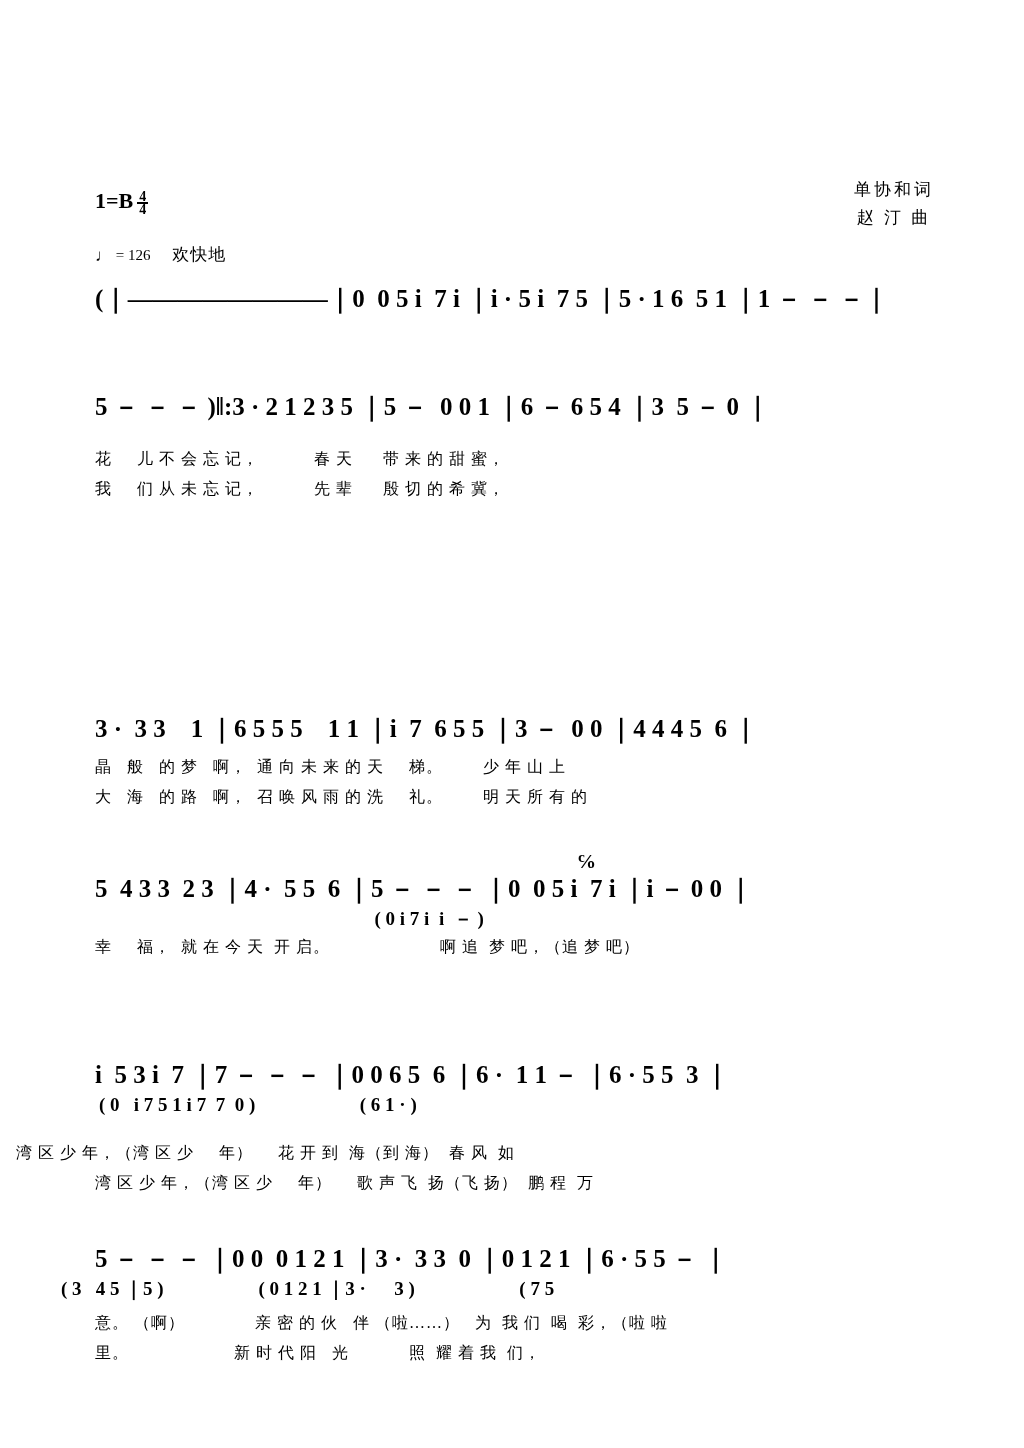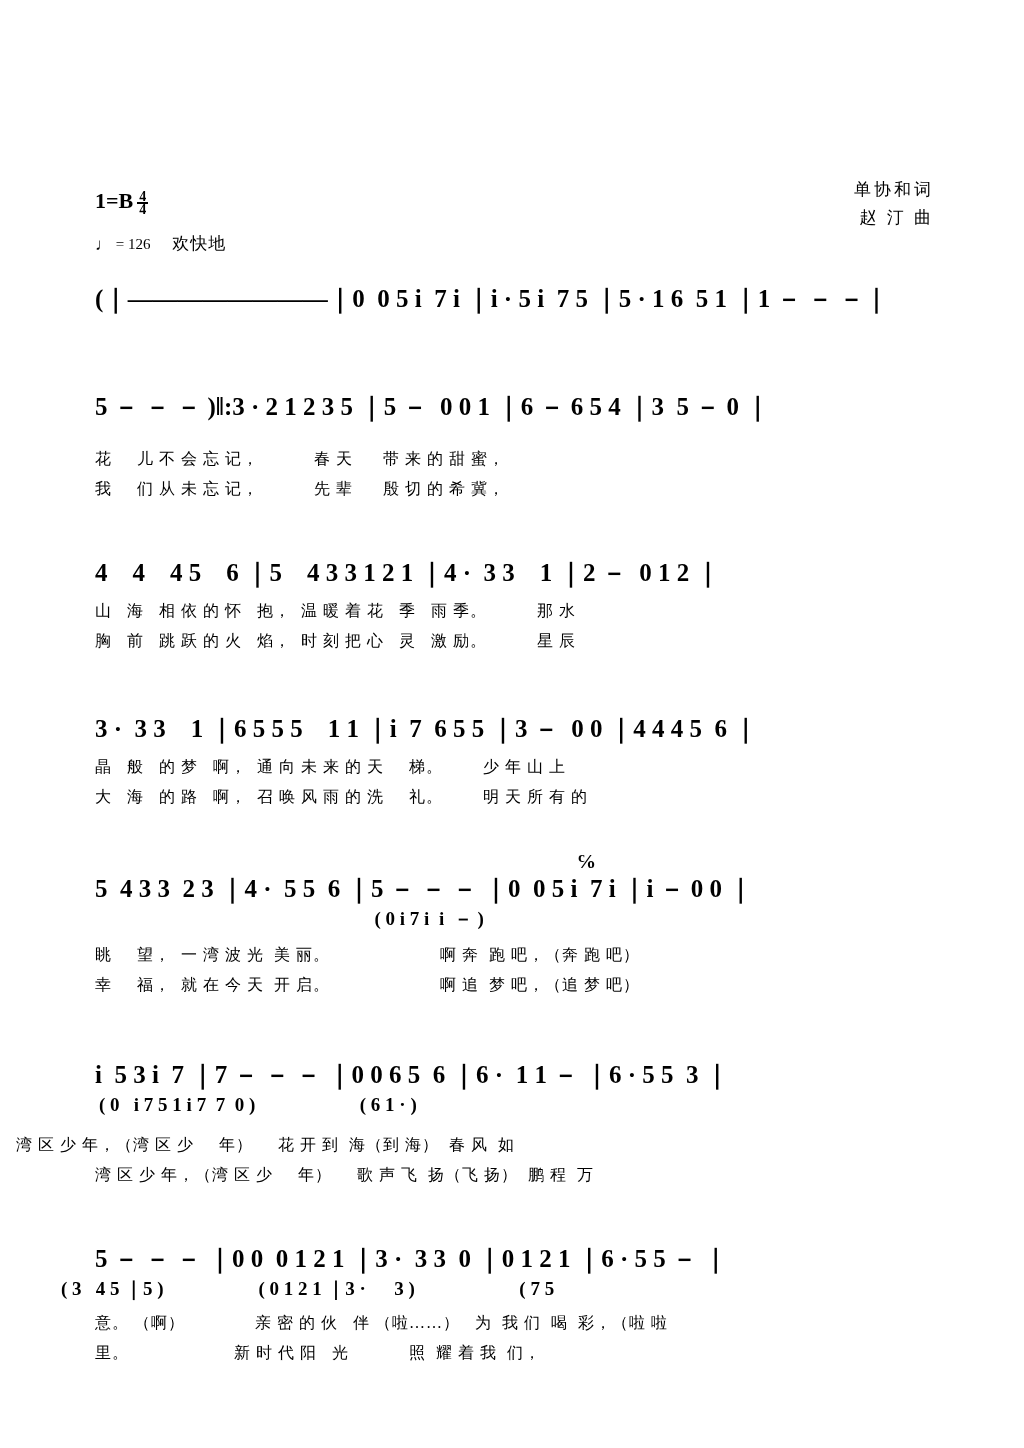--- a/index.html
+++ b/index.html
@@ -25,21 +25,21 @@
     text-align: center;
     font-family: "Liberation Serif", serif;
     font-size: 29px;
     letter-spacing: 2px;
     margin-top: 88px;
   }
   .meta {
     position: absolute;
     right: 90px;
     top: 176px;
-    text-align: right;
+    text-align: center;
     font-size: 17px;
     line-height: 28px;
     letter-spacing: 3px;
   }
   .keysig {
     position: absolute;
     left: 95px;
     top: 188px;
     font-size: 22px;
     font-weight: bold;
@@ -50,21 +50,21 @@
     vertical-align: middle;
     font-size: 14px;
     line-height: 11px;
     text-align: center;
     margin-left: 4px;
     font-weight: bold;
   }
   .tempo {
     position: absolute;
     left: 95px;
-    top: 232px;
+    top: 243px;
     font-size: 15px;
     white-space: nowrap;
   }
   .tempo .note {
     font-size: 17px;
     position: relative;
     top: 1px;
   }
   .tempo .mark {
     margin-left: 18px;
@@ -131,44 +131,38 @@
   <div class="system" style="top:282px;">
     <div class="notes">(｜————————｜0  0 5 i  7 i ｜i · 5 i  7 5 ｜5 · 1 6  5 1 ｜1 － － －｜</div>
   </div>
 
   <div class="system" style="top:390px;">
     <div class="notes">5 － － － )‖:3 · 2 1 2 3 5 ｜5 －  0 0 1 ｜6 － 6 5 4 ｜3  5 － 0 ｜</div>
     <div class="lyric" style="margin-top:20px;">花     儿 不 会 忘 记，           春 天      带 来 的 甜 蜜，</div>
     <div class="lyric">我     们 从 未 忘 记，           先 辈      殷 切 的 希 冀，</div>
   </div>
 
-  <div class="system" style="top:556px;">
-    <div class="notes">4    4    4 5    6 ｜5    4 3 3 1 2 1 ｜4 ·  3 3    1 ｜2 －  0 1 2 ｜</div>
-    <div class="lyric" style="margin-top:6px;">山   海   相 依 的 怀   抱，  温 暖 着 花   季   雨 季。          那 水</div>
-    <div class="lyric">胸   前   跳 跃 的 火   焰，  时 刻 把 心   灵   激 励。          星 辰</div>
-  </div>
 
   <div class="system" style="top:712px;">
     <div class="notes">3 ·  3 3    1 ｜6 5 5 5    1 1 ｜i  7  6 5 5 ｜3 －  0 0 ｜4 4 4 5  6 ｜</div>
     <div class="lyric" style="margin-top:6px;">晶   般   的 梦   啊，  通 向 未 来 的 天     梯。        少 年 山 上</div>
     <div class="lyric">大   海   的 路   啊，  召 唤 风 雨 的 洗     礼。        明 天 所 有 的</div>
   </div>
 
   <div class="system" style="top:872px;">
     <div class="segno" style="left:578px; top:-22px; position:absolute;">℅</div>
     <div class="notes">5  4 3 3  2 3 ｜4 ·  5 5  6 ｜5 － － － ｜0  0 5 i  7 i ｜i － 0 0 ｜</div>
     <div class="sub">                                                                      ( 0 i 7 i  i  － )</div>
-    <div class="lyric" style="margin-top:8px;">眺     望，  一 湾 波 光  美 丽。                      啊 奔  跑 吧，（奔 跑 吧）</div>
     <div class="lyric">幸     福，  就 在 今 天  开 启。                      啊 追  梦 吧，（追 梦 吧）</div>
   </div>
 
   <div class="system" style="top:1058px;">
     <div class="notes">i  5 3 i  7 ｜7 － － － ｜0 0 6 5  6 ｜6 ·  1 1 － ｜6 · 5 5  3 ｜</div>
     <div class="sub">            ( 0   i 7 5 1 i 7  7  0 )                      ( 6 1 · )</div>
-    <div class="lyric" style="margin-top:12px;padding-left:16px;">湾 区 少 年，（湾 区 少     年）     花 开 到  海（到 海）  春 风  如</div>
+    <div class="lyric" style="margin-top:20px;padding-left:16px;">湾 区 少 年，（湾 区 少     年）     花 开 到  海（到 海）  春 风  如</div>
     <div class="lyric">湾 区 少 年，（湾 区 少     年）     歌 声 飞  扬（飞 扬）  鹏 程  万</div>
   </div>
 
   <div class="system" style="top:1242px;">
     <div class="notes">5 － － － ｜0 0  0 1 2 1 ｜3 ·  3 3  0 ｜0 1 2 1 ｜6 · 5 5 － ｜</div>
     <div class="sub">    ( 3   4 5 ｜5 )                    ( 0 1 2 1 ｜3 ·      3 )                      ( 7 5</div>
     <div class="lyric" style="margin-top:6px;">意。 （啊）              亲 密 的 伙   伴 （啦……）   为  我 们  喝  彩，（啦 啦</div>
     <div class="lyric">里。                     新 时 代 阳   光            照  耀 着 我  们，</div>
   </div>
 

